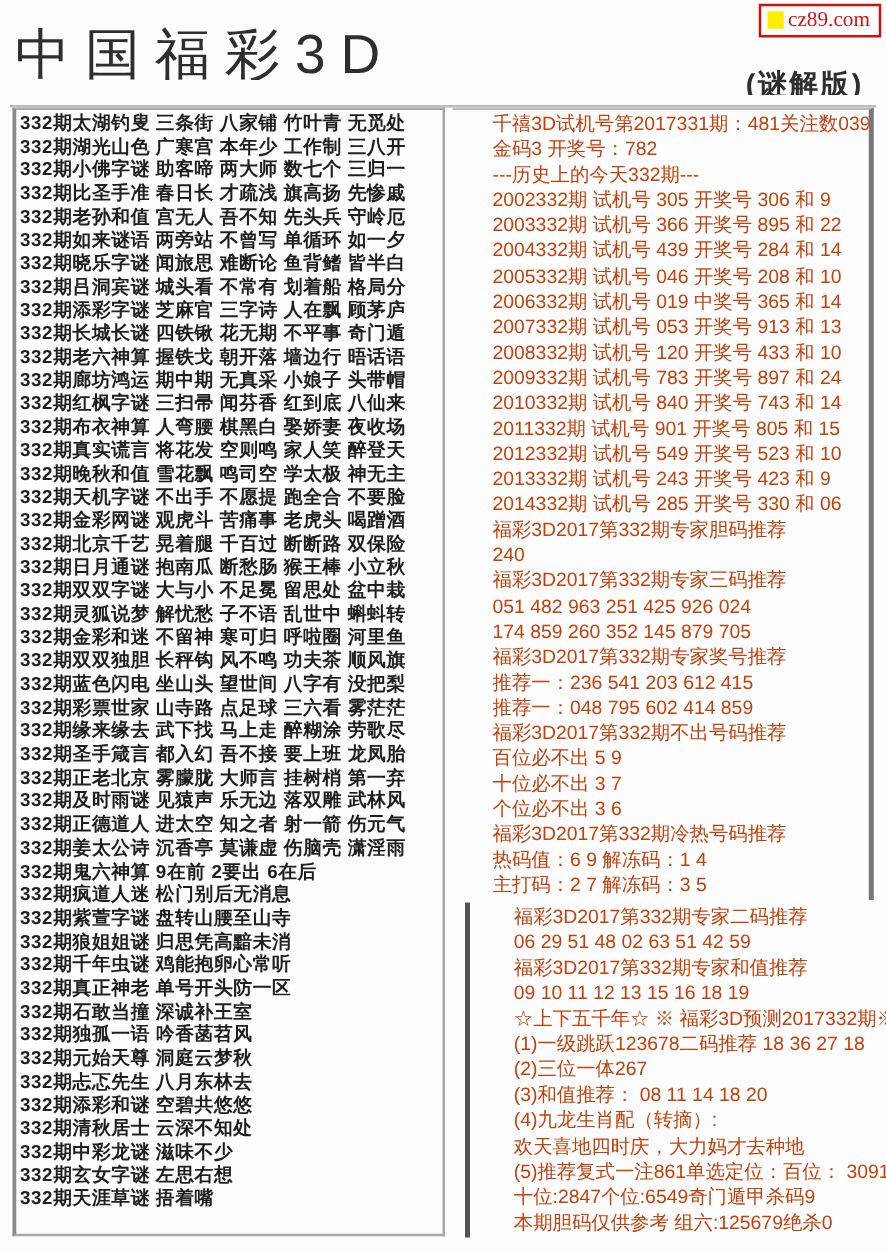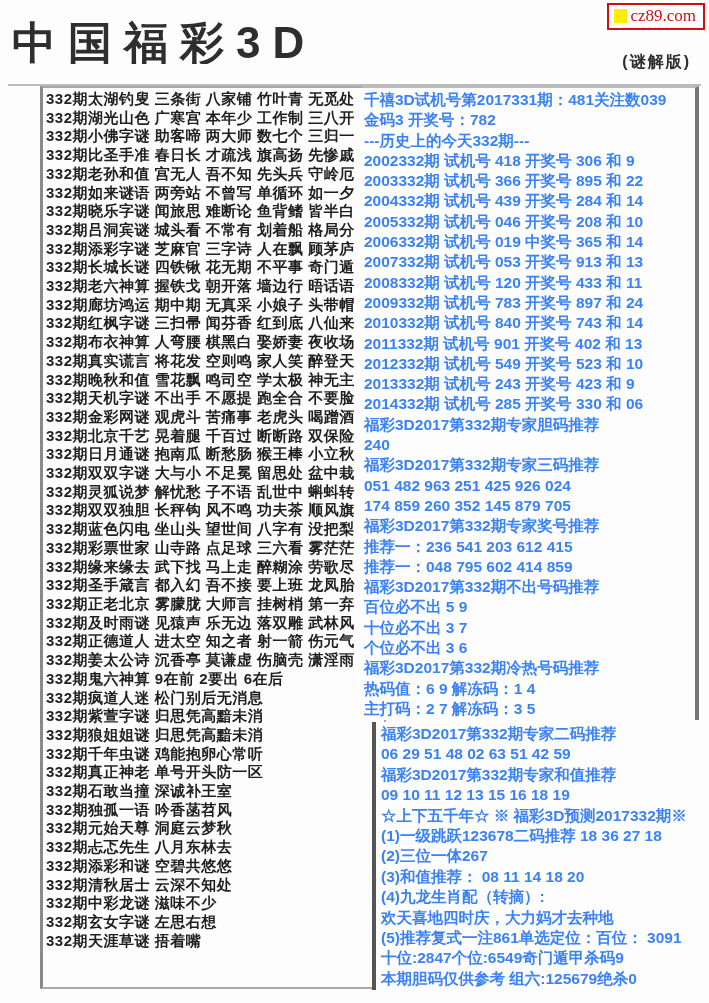--- a/index.html
+++ b/index.html
@@ -3,62 +3,62 @@
 <meta charset="utf-8">
 <style>
   html,body { margin:0; padding:0; background:#ffffff; }
   .page {
     position:relative; width:709px; height:1003px; overflow:hidden;
     background:#fdfdfd; font-family:"Liberation Sans", sans-serif;
   }
   
   .logo {
     position:absolute; top:14px; left:12px; height:50px; overflow:hidden;
-    font-size:44px; font-weight:bold; color:#2e2e2e; letter-spacing:12px;
+    font-size:44px; font-weight:normal; color:#2e2e2e; letter-spacing:12px;
     white-space:nowrap;
   }
   .edition {
     position:absolute; top:52px; right:18px;
-    font-size:16px; font-weight:bold; color:#2e2e2e; letter-spacing:2px;
+    font-size:23px; font-weight:bold; color:#2e2e2e; letter-spacing:2px;
     height:24px; overflow:hidden;
   }
   .badge {
     position:absolute; top:3px; right:4px;
     border:2px solid #cc1111; background:#ffffff;
     padding:1px 7px 2px 5px; color:#cc1111;
     font-family:"Liberation Serif", serif; font-size:17px;
     display:flex; align-items:center; gap:3px;margin-left:20px;
   }
   .badge .sq { display:inline-block; width:13px; height:14px; background:#ffee00; }
   
   .top-rule { position:absolute; left:8px; right:8px; top:84px; height:2px; background:#bbbbbb; }
   
   .left-panel {
     position:absolute; left:10px; top:86px; width:346px; height:903px;
     box-sizing:border-box; border:2px solid #a8a8a8; border-left:3px solid #8a8a8a;
-    padding:2px 0 0 3px; overflow:hidden; background:#fdfdfd;margin-left:30px;
+    padding:2px 0 0 3px; overflow:hidden; background:#fdfdfd;
   }
   .left-line {
     font-size:15px; font-weight:600; color:#1f1f1f;
     line-height:18.7px; white-space:nowrap; letter-spacing:0.5px;
   }
   
   .right-top {
     position:absolute; left:362px; top:86px; width:337px; height:634px;
     box-sizing:border-box; border-right:4px solid #777777; border-top:2px solid #bbbbbb;
     padding:2px 0 0 2px; overflow:hidden; background:#fdfdfd;
   }
   .right-bottom {
     position:absolute; left:372px; top:722px; width:347px; height:268px;
     box-sizing:border-box; border-left:4px solid #555555; border-right:4px solid #555555;
     padding:2px 0 0 5px; overflow:hidden; background:#fdfdfd;
   }
   .right-line {
-    font-size:15.5px; font-weight:700; color:#3b82f6;
-    line-height:20.3px; white-space:nowrap;
+    font-size:15.5px; font-weight:400; color:#c2410c;
+    line-height:20.3px; white-space:nowrap;margin-left:30px;
   }
   .right-bottom .right-line { line-height:20.4px; }
 </style>
 </head>
 <body>
 
 <div class="page">
 
   <div class="logo">中国福彩3D</div>
 
@@ -87,60 +87,61 @@
       <div class="left-line">332期红枫字谜 三扫帚 闻芬香 红到底 八仙来</div>
       <div class="left-line">332期布衣神算 人弯腰 棋黑白 娶娇妻 夜收场</div>
       <div class="left-line">332期真实谎言 将花发 空则鸣 家人笑 醉登天</div>
       <div class="left-line">332期晚秋和值 雪花飘 鸣司空 学太极 神无主</div>
       <div class="left-line">332期天机字谜 不出手 不愿提 跑全合 不要脸</div>
       <div class="left-line">332期金彩网谜 观虎斗 苦痛事 老虎头 喝蹭酒</div>
       <div class="left-line">332期北京千艺 晃着腿 千百过 断断路 双保险</div>
       <div class="left-line">332期日月通谜 抱南瓜 断愁肠 猴王棒 小立秋</div>
       <div class="left-line">332期双双字谜 大与小 不足冕 留思处 盆中栽</div>
       <div class="left-line">332期灵狐说梦 解忧愁 子不语 乱世中 蝌蚪转</div>
+      <div class="left-line">332期金彩和迷 不留神 寒可归 呼啦圈 河里鱼</div>
       <div class="left-line">332期双双独胆 长秤钩 风不鸣 功夫茶 顺风旗</div>
       <div class="left-line">332期蓝色闪电 坐山头 望世间 八字有 没把梨</div>
       <div class="left-line">332期彩票世家 山寺路 点足球 三六看 雾茫茫</div>
       <div class="left-line">332期缘来缘去 武下找 马上走 醉糊涂 劳歌尽</div>
       <div class="left-line">332期圣手箴言 都入幻 吾不接 要上班 龙凤胎</div>
       <div class="left-line">332期正老北京 雾朦胧 大师言 挂树梢 第一弃</div>
       <div class="left-line">332期及时雨谜 见猿声 乐无边 落双雕 武林风</div>
       <div class="left-line">332期正德道人 进太空 知之者 射一箭 伤元气</div>
       <div class="left-line">332期姜太公诗 沉香亭 莫谦虚 伤脑壳 潇淫雨</div>
       <div class="left-line">332期鬼六神算 9在前 2要出 6在后</div>
       <div class="left-line">332期疯道人迷 松门别后无消息</div>
-      <div class="left-line">332期紫萱字谜 归思凭高黯未消</div>
+      <div class="left-line">332期紫萱字谜 盘转山腰至山寺</div>
       <div class="left-line">332期狼姐姐谜 归思凭高黯未消</div>
       <div class="left-line">332期千年虫谜 鸡能抱卵心常听</div>
       <div class="left-line">332期真正神老 单号开头防一区</div>
       <div class="left-line">332期石敢当撞 深诚补王室</div>
       <div class="left-line">332期独孤一语 吟香菡苕风</div>
       <div class="left-line">332期元始天尊 洞庭云梦秋</div>
       <div class="left-line">332期忐忑先生 八月东林去</div>
       <div class="left-line">332期添彩和谜 空碧共悠悠</div>
       <div class="left-line">332期清秋居士 云深不知处</div>
       <div class="left-line">332期中彩龙谜 滋味不少</div>
       <div class="left-line">332期玄女字谜 左思右想</div>
       <div class="left-line">332期天涯草谜 捂着嘴</div>
     </div>
 
   <div class="right-top">
       <div class="right-line">千禧3D试机号第2017331期：481关注数039</div>
       <div class="right-line">金码3 开奖号：782</div>
       <div class="right-line">---历史上的今天332期---</div>
-      <div class="right-line">2002332期 试机号 418 开奖号 306 和 9</div>
+      <div class="right-line">2002332期 试机号 305 开奖号 306 和 9</div>
       <div class="right-line">2003332期 试机号 366 开奖号 895 和 22</div>
       <div class="right-line">2004332期 试机号 439 开奖号 284 和 14</div>
       <div class="right-line">2005332期 试机号 046 开奖号 208 和 10</div>
       <div class="right-line">2006332期 试机号 019 中奖号 365 和 14</div>
       <div class="right-line">2007332期 试机号 053 开奖号 913 和 13</div>
-      <div class="right-line">2008332期 试机号 120 开奖号 433 和 11</div>
+      <div class="right-line">2008332期 试机号 120 开奖号 433 和 10</div>
       <div class="right-line">2009332期 试机号 783 开奖号 897 和 24</div>
       <div class="right-line">2010332期 试机号 840 开奖号 743 和 14</div>
-      <div class="right-line">2011332期 试机号 901 开奖号 402 和 13</div>
+      <div class="right-line">2011332期 试机号 901 开奖号 805 和 15</div>
       <div class="right-line">2012332期 试机号 549 开奖号 523 和 10</div>
       <div class="right-line">2013332期 试机号 243 开奖号 423 和 9</div>
       <div class="right-line">2014332期 试机号 285 开奖号 330 和 06</div>
       <div class="right-line">福彩3D2017第332期专家胆码推荐</div>
       <div class="right-line"> 240</div>
       <div class="right-line">福彩3D2017第332期专家三码推荐</div>
       <div class="right-line"> 051 482 963 251 425 926 024</div>
       <div class="right-line"> 174 859 260 352 145 879 705</div>
       <div class="right-line">福彩3D2017第332期专家奖号推荐</div>
       <div class="right-line">推荐一：236 541 203 612 415</div>

